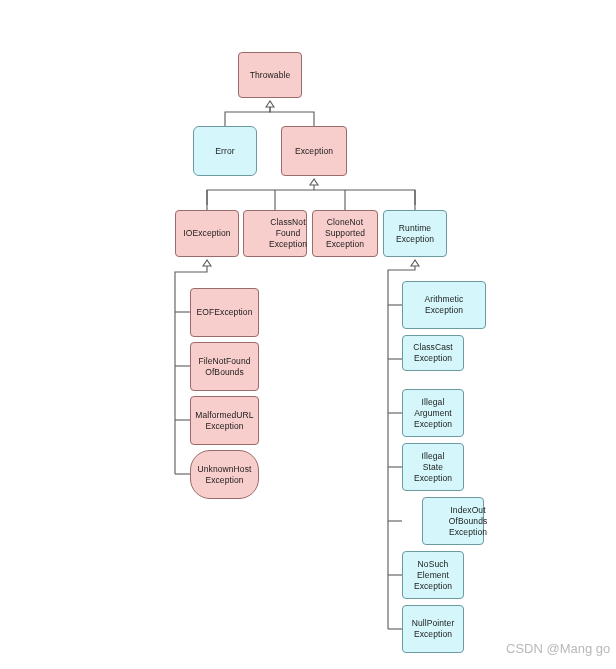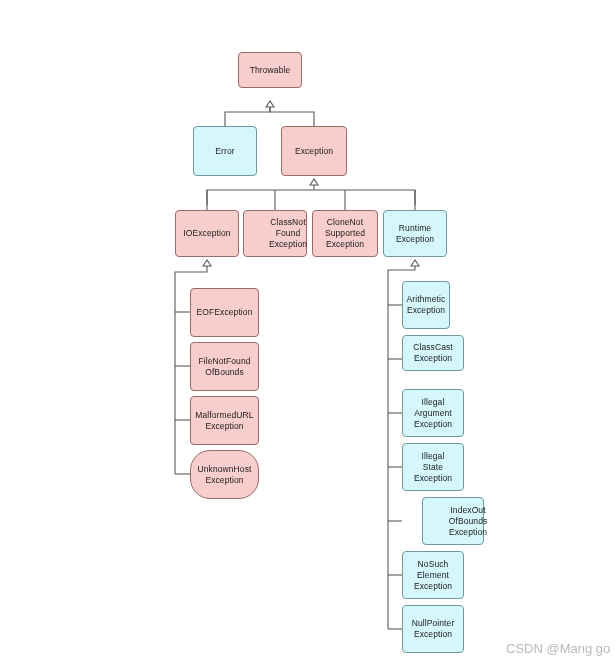--- a/index.html
+++ b/index.html
@@ -93,23 +93,23 @@
       <path d="M388,575 L402,575"></path>
       <path d="M388,629 L402,629"></path>
 
       <path d="M270,101 L266,107 L274,107 Z" fill="#ffffff"></path>
       <path d="M314,179 L310,185 L318,185 Z" fill="#ffffff"></path>
       <path d="M207,260 L203,266 L211,266 Z" fill="#ffffff"></path>
       <path d="M415,260 L411,266 L419,266 Z" fill="#ffffff"></path>
     </g>
   </svg>
 
-  <div class="node pink" style="left:238px; top:52px; width:64px; height:36px;">Throwable</div>
+  <div class="node pink" style="left:238px; top:52px; width:64px; height:46px;">Throwable</div>
 
-  <div class="node cyan" style="left:193px; top:126px; width:64px; height:50px;">Error</div>
+  <div class="node cyan" style="left:193px; top:126px; width:64px; height:50px;border-radius:6px;">Error</div>
 
   <div class="node pink" style="left:281px; top:126px; width:66px; height:50px;">Exception</div>
 
   <div class="node pink" style="left:175px; top:210px; width:64px; height:47px;">IOException</div>
 
   <div class="node pink" style="left:243px; top:210px; width:64px; height:47px;padding-left:28px;">ClassNot
 Found
 Exception</div>
 
   <div class="node pink" style="left:312px; top:210px; width:66px; height:47px;">CloneNot
@@ -123,21 +123,21 @@
 
   <div class="node pink" style="left:190px; top:342px; width:69px; height:49px;">FileNotFound
 OfBounds</div>
 
   <div class="node pink" style="left:190px; top:396px; width:69px; height:49px;">MalformedURL
 Exception</div>
 
   <div class="node pink" style="left:190px; top:450px; width:69px; height:49px;border-radius:20px;">UnknownHost
 Exception</div>
 
-  <div class="node cyan" style="left:402px; top:281px; width:48px; height:48px;">Arithmetic
+  <div class="node cyan" style="left:402px; top:281px; width:84px; height:48px;">Arithmetic
 Exception</div>
 
   <div class="node cyan" style="left:402px; top:335px; width:62px; height:36px;">ClassCast
 Exception</div>
 
   <div class="node cyan" style="left:402px; top:389px; width:62px; height:48px;">Illegal
 Argument
 Exception</div>
 
   <div class="node cyan" style="left:402px; top:443px; width:62px; height:48px;">Illegal

